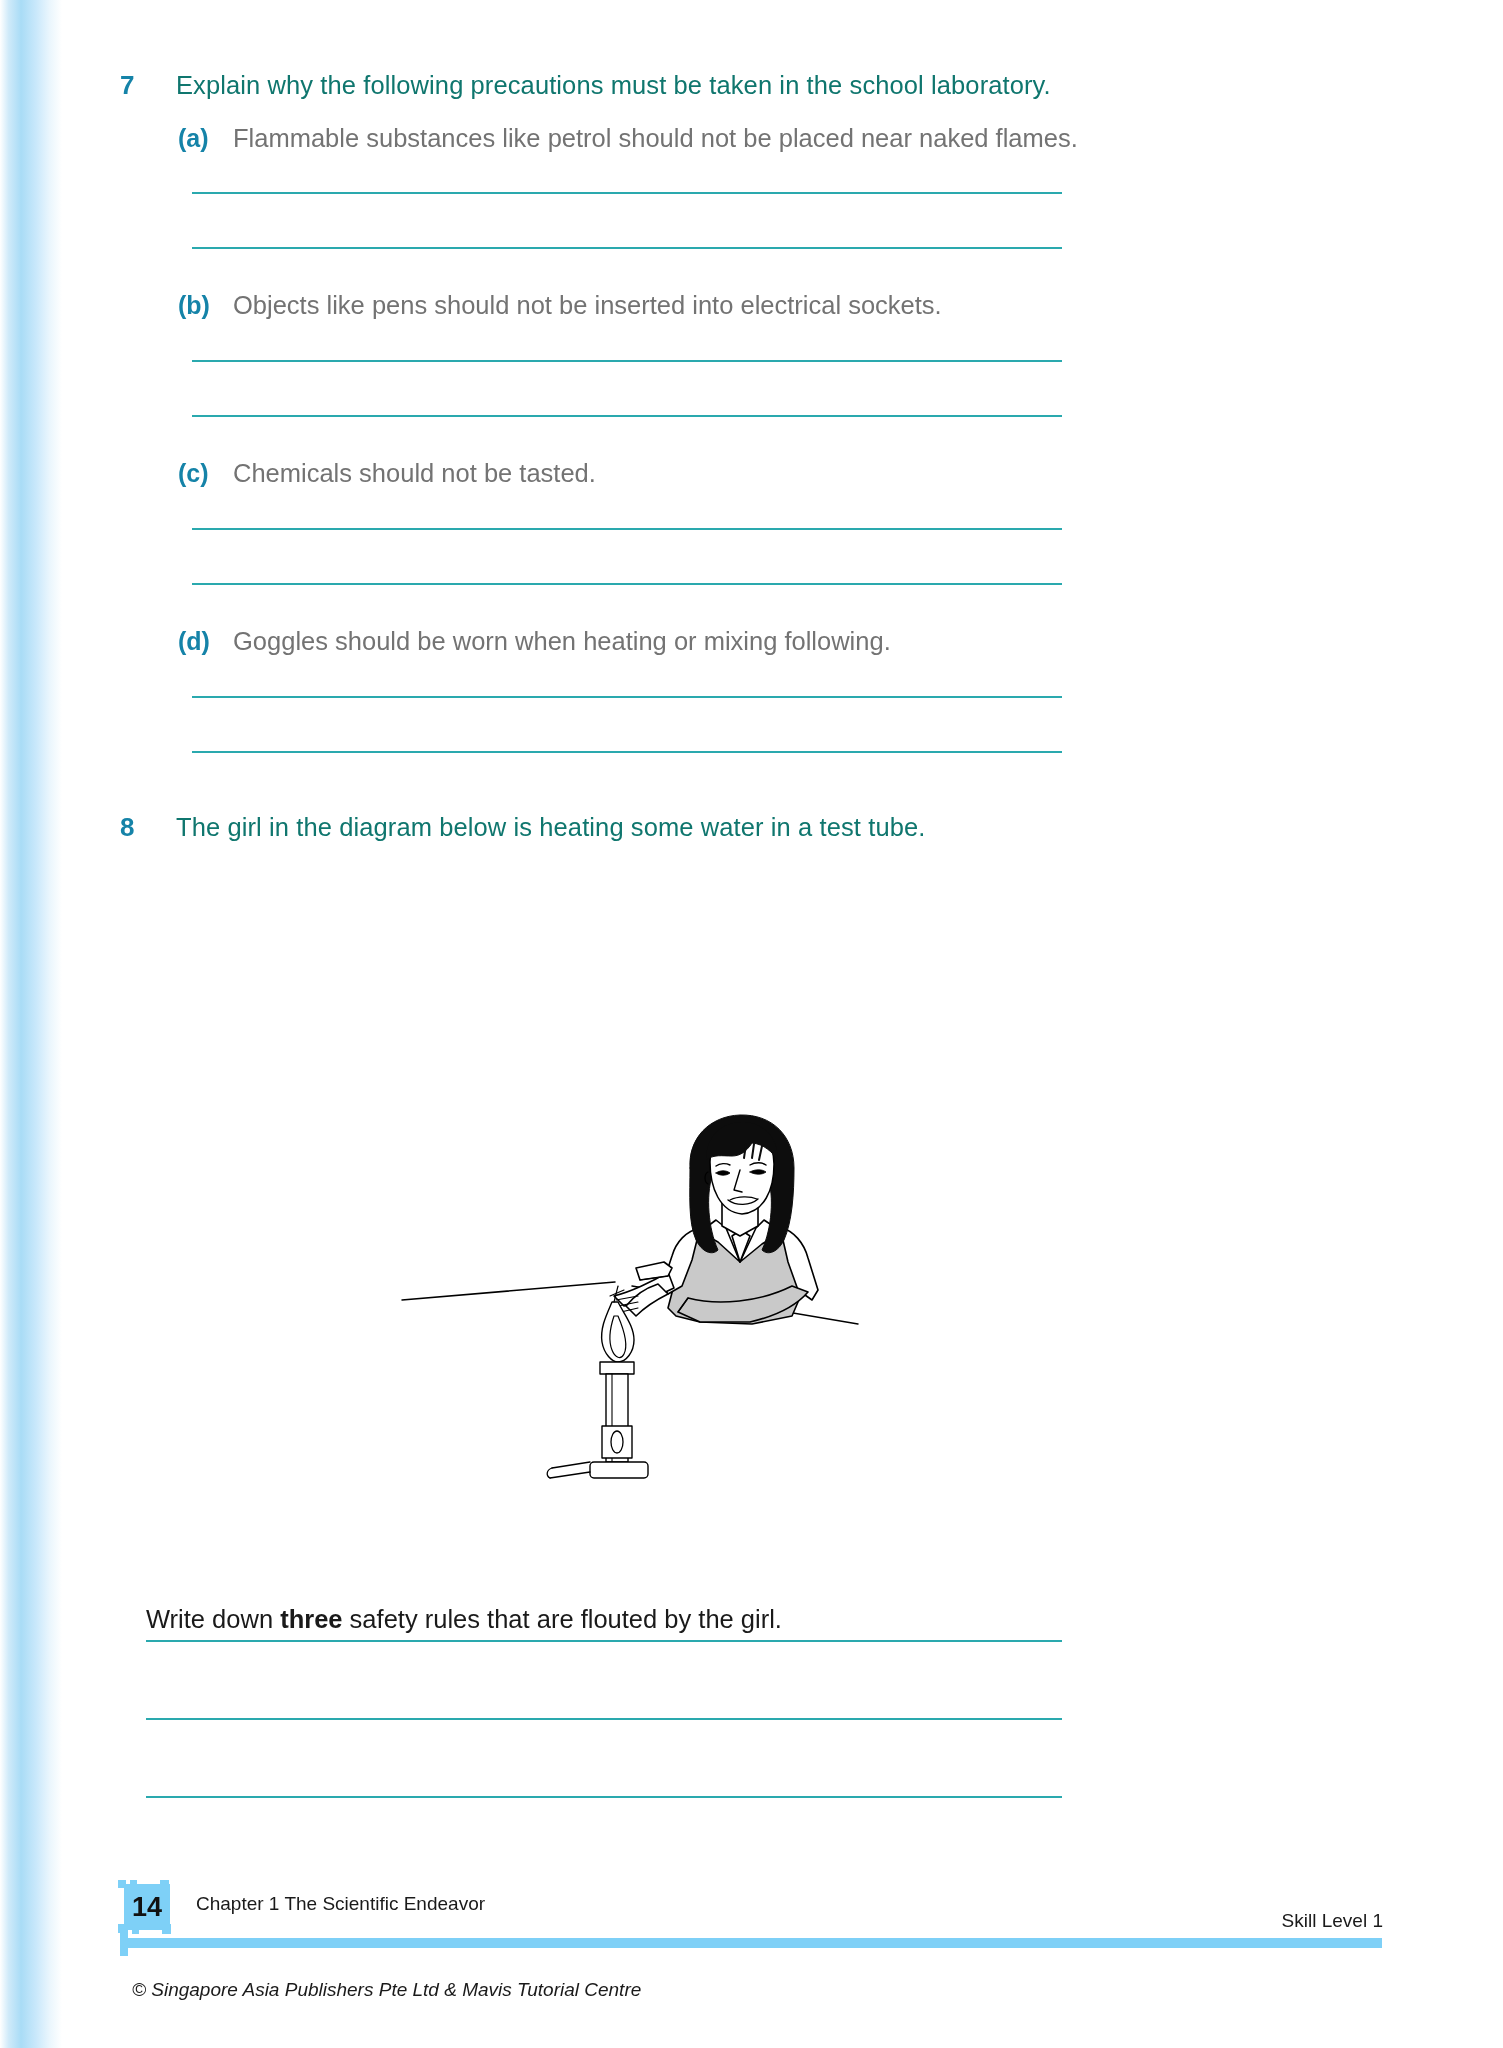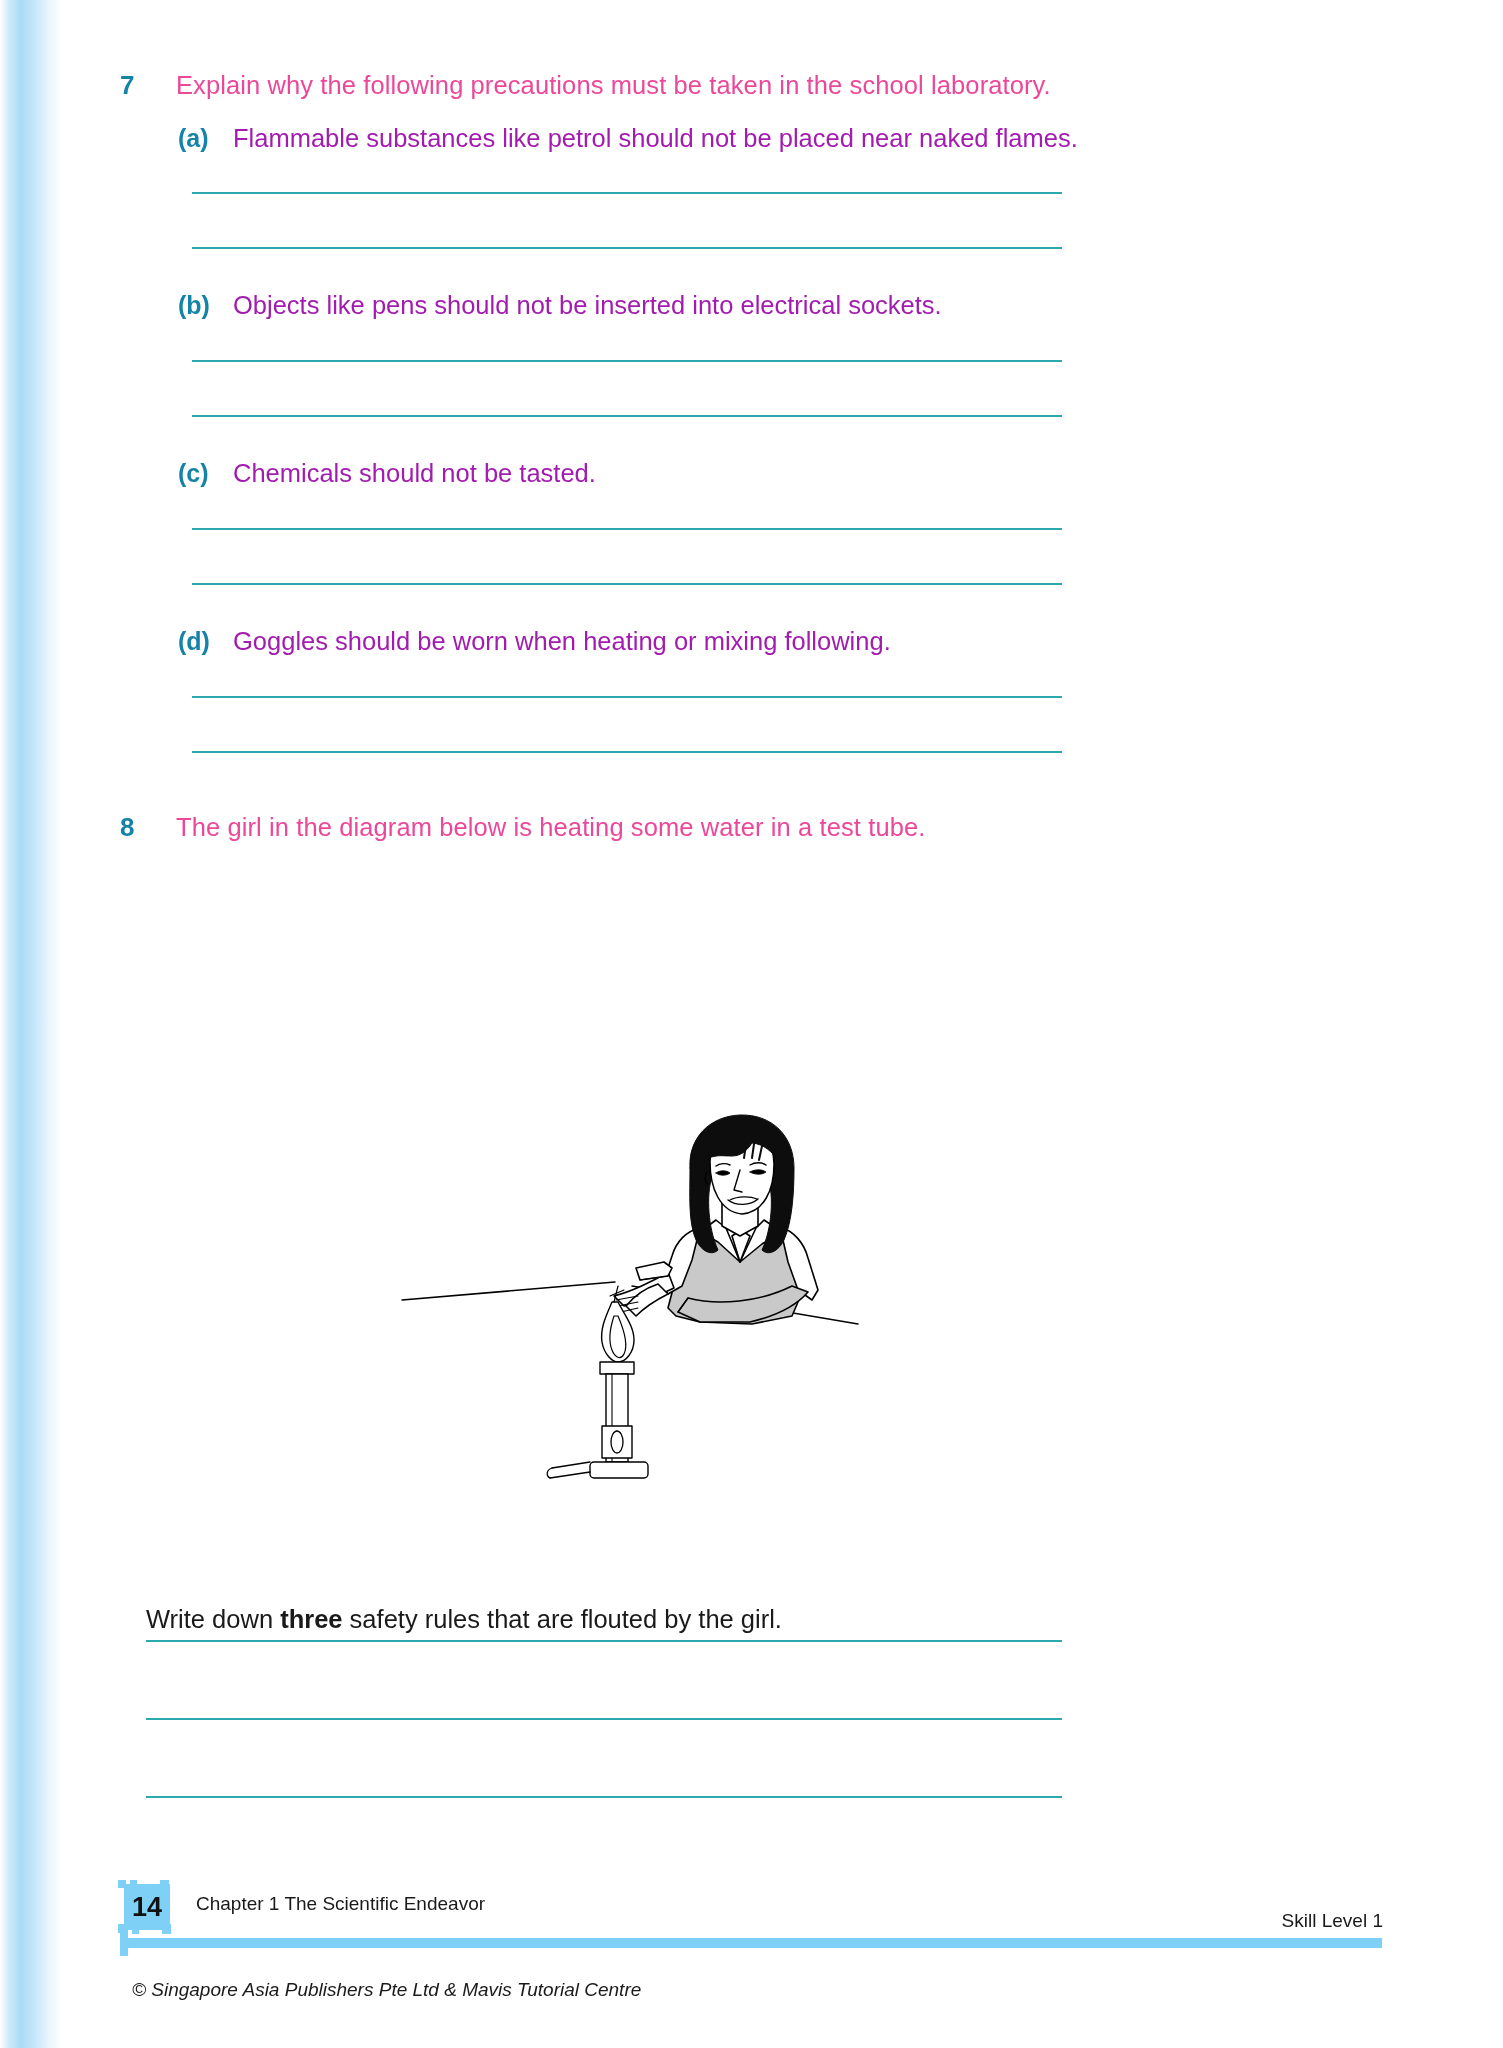--- a/index.html
+++ b/index.html
@@ -42,41 +42,41 @@
     align-items: baseline;
   }
   .qnum {
     color: #1583a8;
     font-weight: bold;
     font-size: 26px;
     width: 56px;
     flex: 0 0 56px;
   }
   .qtext {
-    color: #ec4899;
+    color: #0f766e;
     font-size: 25.5px;
     line-height: 1.25;
     letter-spacing: 0.1px;
     white-space: nowrap;
   }
 
   .subrow {
     position: absolute;
     display: flex;
     align-items: baseline;
   }
   .sublabel {
     color: #1583a8;
     font-weight: bold;
     font-size: 25px;
     width: 55px;
     flex: 0 0 55px;
   }
   .subtext {
-    color: #a21caf;
+    color: #737373;
     font-size: 25.5px;
     line-height: 1.25;
     white-space: nowrap;
   }
 
   
   .ansline {
     position: absolute;
     height: 2px;
     background: #2aa9ae;

